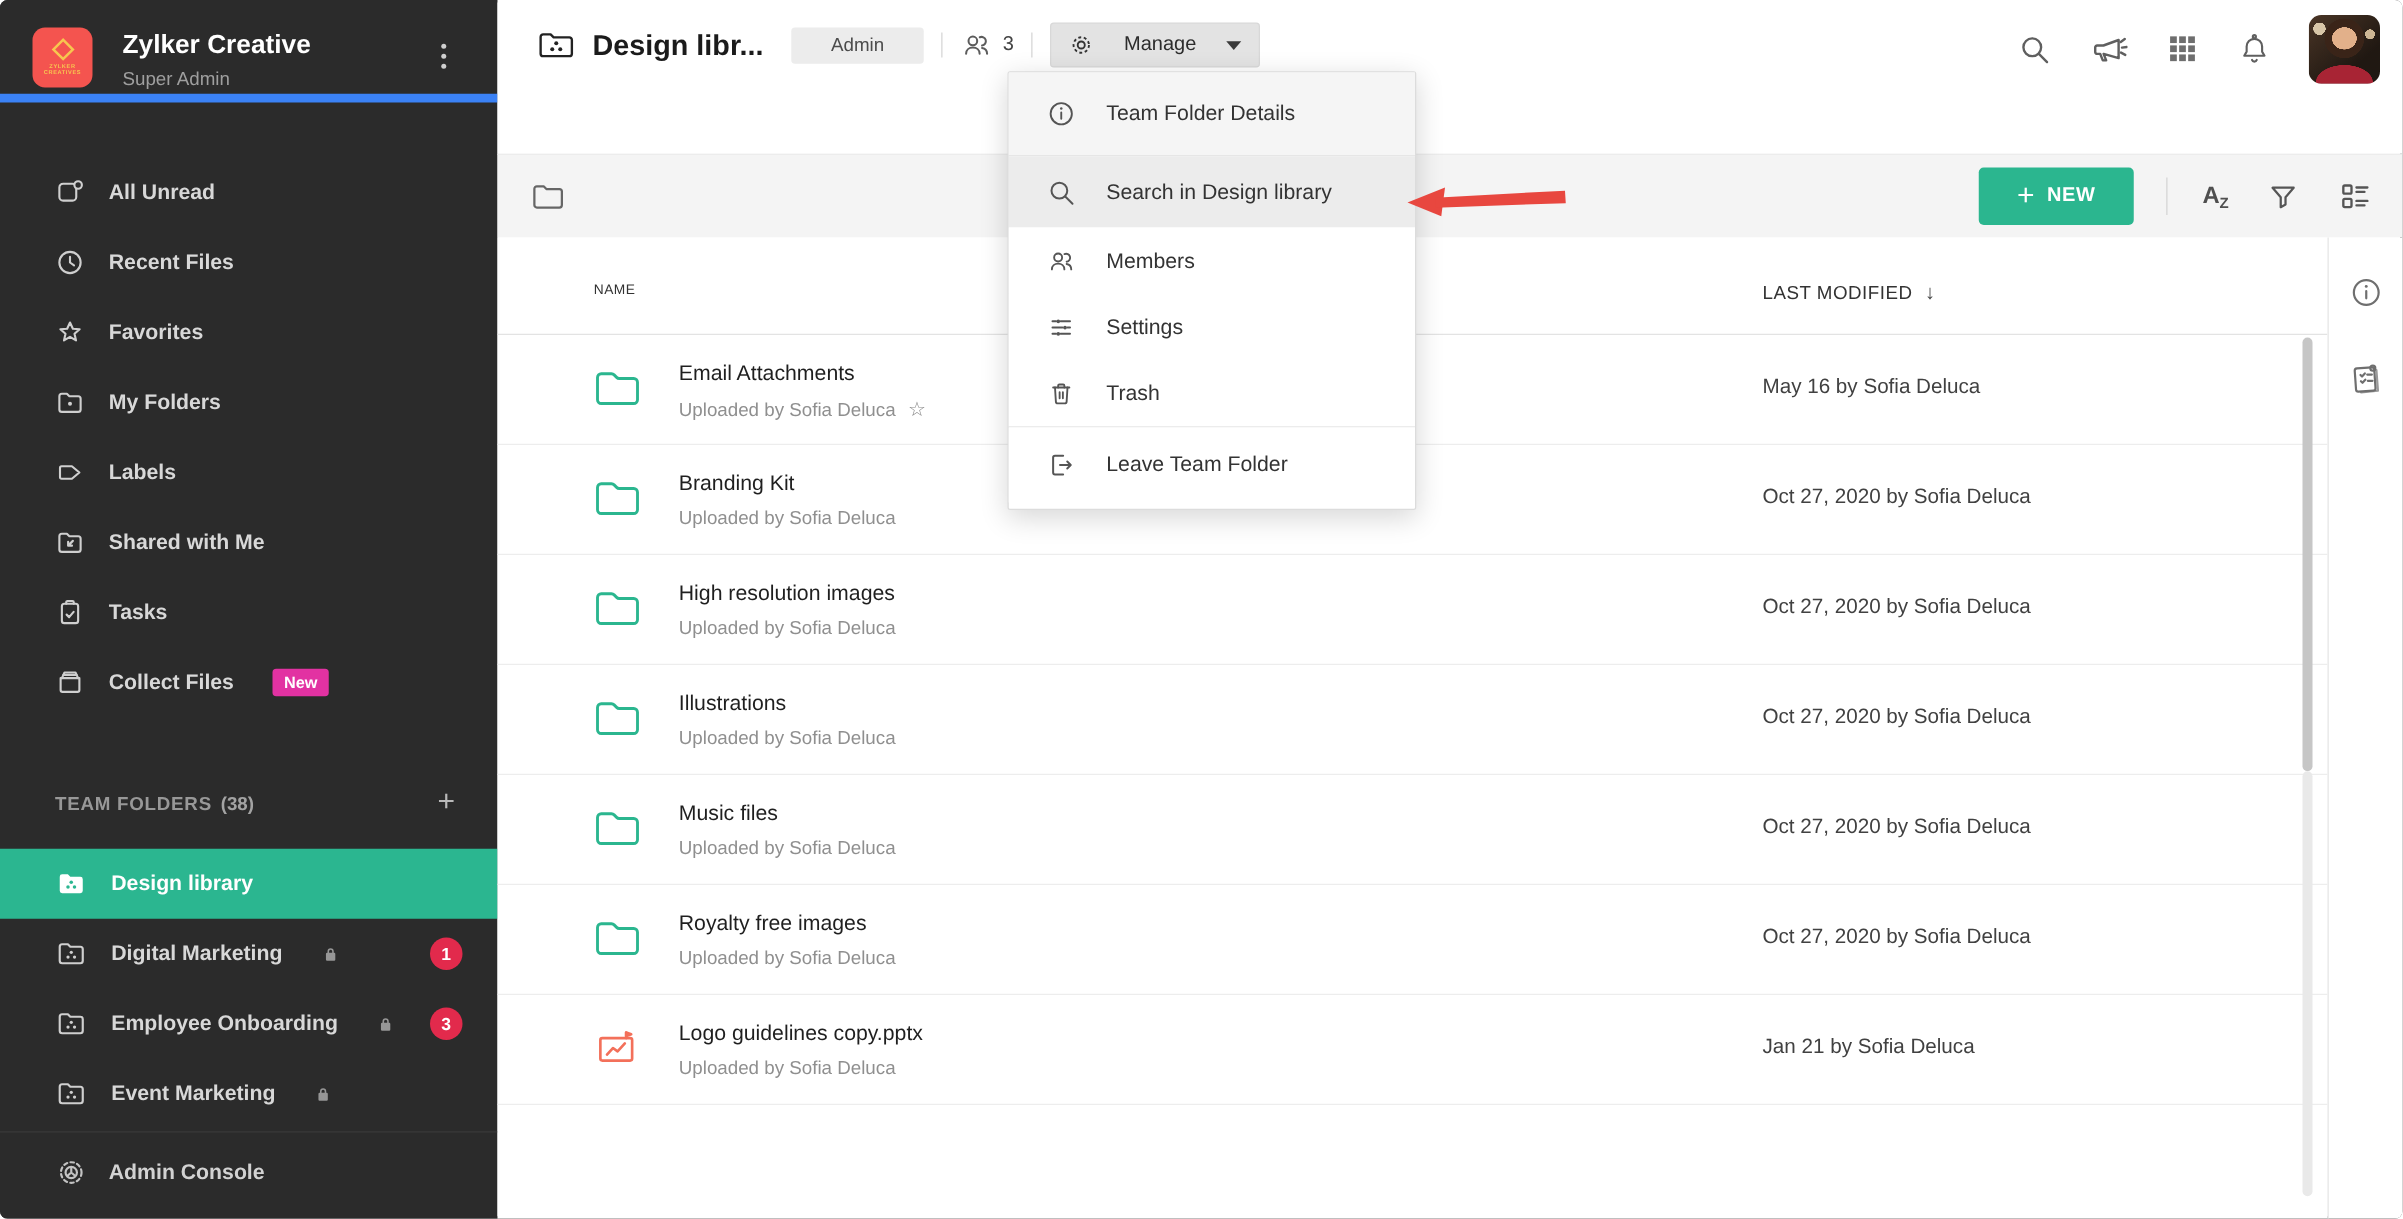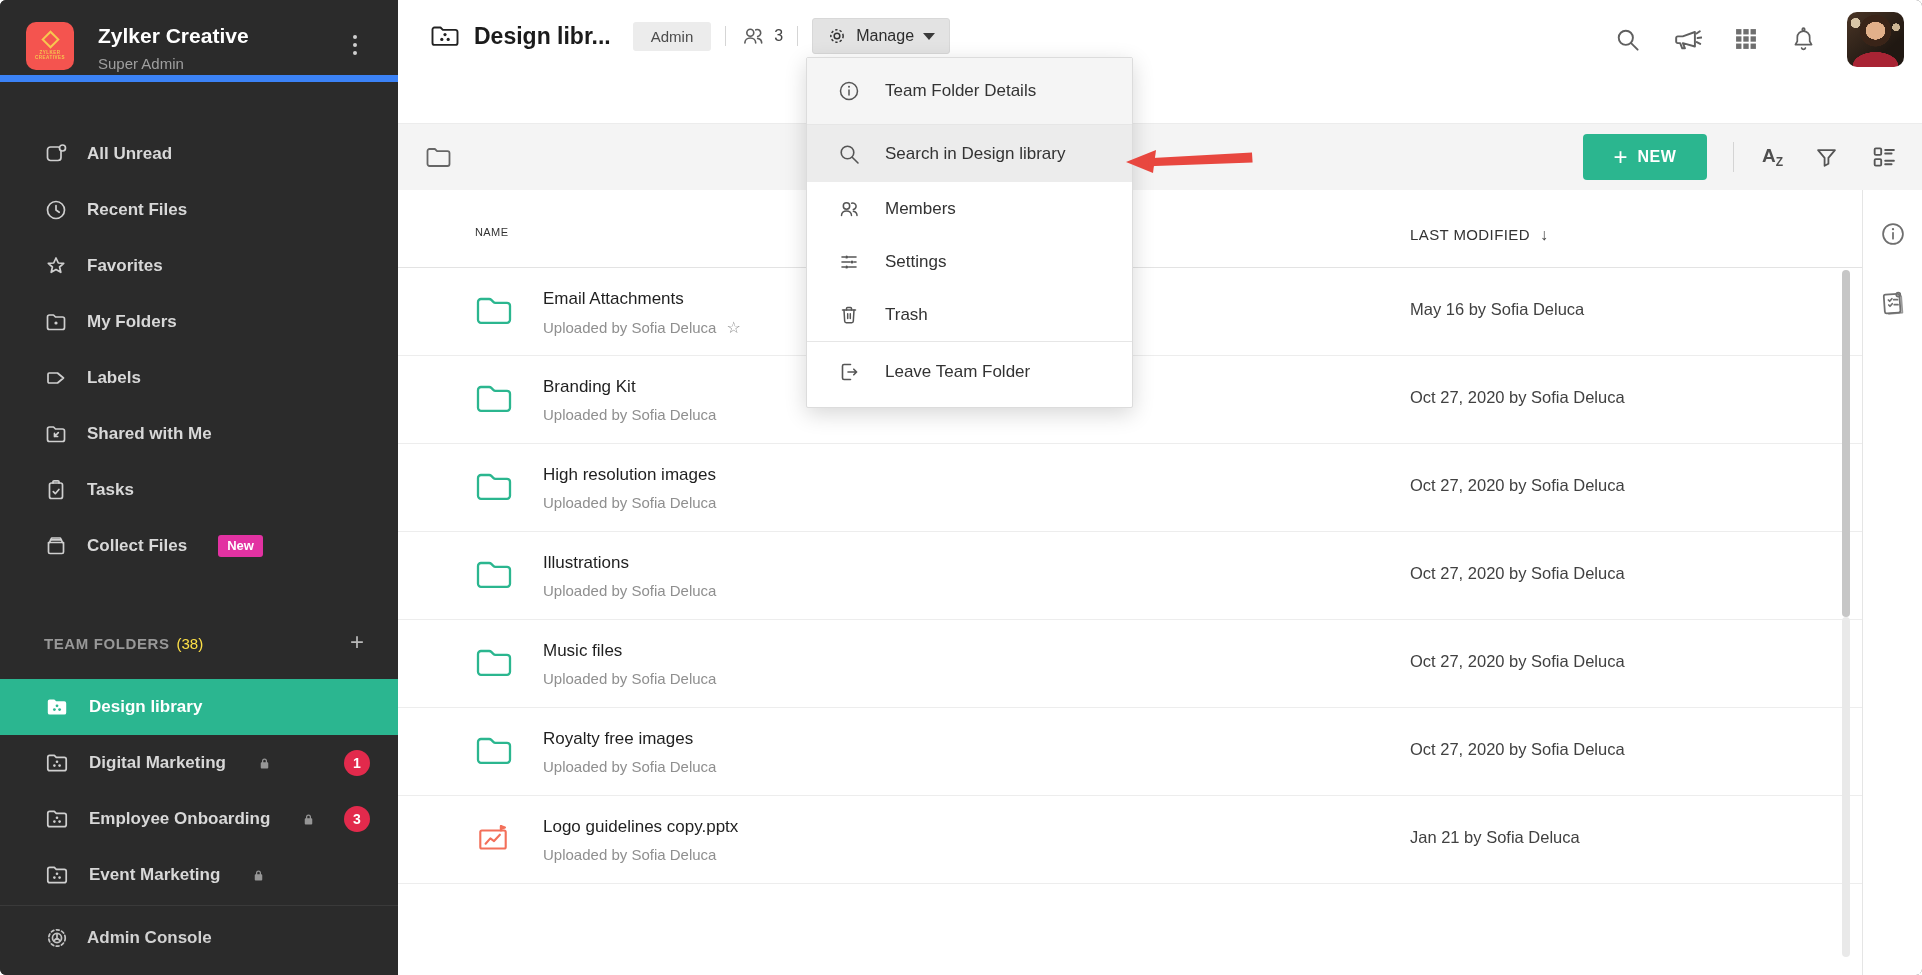--- a/index.html
+++ b/index.html
@@ -24,21 +24,21 @@
 
   .nav { position:absolute; left:0; top:126px; width:100%; }
   .nav-item { height:56px; display:flex; align-items:center; padding-left:44px; gap:19px; cursor:pointer; }
   .nav-item .nicon { width:24px; height:24px; color:#cfcfcf; flex:0 0 24px; }
   .nav-item .nlabel { font-size:17px; font-weight:600; color:#d8d8d8; }
   .badge-new { margin-left:12px; background:#e232a2; color:#fff; font-size:13px; font-weight:700;
     padding:3px 9px 4px; border-radius:3px; }
 
   .tf-header { position:absolute; left:44px; right:34px; top:632px; display:flex; align-items:flex-end; }
   .tf-title { font-size:15px; font-weight:700; letter-spacing:.6px; color:#989898; }
-  .tf-count { font-size:15px; color:#fde047; margin-left:7px; font-weight:400; }
+  .tf-count { font-size:15px; color:#a3a3a3; margin-left:7px; font-weight:700; }
   .tf-add { margin-left:auto; font-size:24px; color:#b9b9b9; line-height:20px; cursor:pointer; font-weight:300; }
 
   .tf-list { position:absolute; left:0; top:679px; width:100%; }
   .tf-item { position:relative; height:56px; display:flex; align-items:center; padding-left:44px; gap:19px; cursor:pointer; }
   .tf-item .ticon { width:26px; height:26px; color:#cfcfcf; flex:0 0 26px; }
   .tf-item .tlabel { font-size:17px; font-weight:600; color:#d8d8d8; white-space:nowrap;text-align:right; }
   .tf-item.active { background:#2bb690; }
   .tf-item.active .tlabel { color:#fff; }
   .lock { margin-left:12px; flex:0 0 15px; }
   .tf-badge { position:absolute; right:28px; top:15px; width:26px; height:26px; border-radius:50%;
@@ -48,25 +48,25 @@
   .admin-console { position:absolute; left:0; top:910px; width:100%; height:56px; display:flex; align-items:center;
     padding-left:44px; gap:17px; cursor:pointer; }
   .admin-console .aicon { width:26px; height:26px; color:#c3c3c3; }
   .admin-console .alabel { font-size:17px; font-weight:700; color:#d2d2d2; }
 
   
   .main-header { position:absolute; left:398px; top:0; right:0; height:123px; background:#fff; }
   .mh-row { position:absolute; left:32px; top:16px; height:40px; display:flex; align-items:center; }
   .title-folder { width:30px; height:26px; color:#222; margin-right:14px; }
   .page-title { font-size:23px; font-weight:700; color:#1b1b1b; white-space:nowrap; }
-  .admin-badge { margin-left:22px; background:#ececec; color:#4c4c4c; font-size:15px; padding:6px 18px; border-radius:3px; }
+  .admin-badge { margin-left:22px; background:#ececec; color:#4c4c4c; font-size:15px; padding:6px 32px; border-radius:3px; }
   .vsep { width:1px; height:20px; background:#d5d5d5; margin:0 14px; }
   .members { display:flex; align-items:center; gap:8px; color:#5c5c5c; cursor:pointer; }
   .members .cnt { font-size:16px; color:#444; }
-  .manage-btn { display:flex; align-items:center; gap:9px; background:#e3e3e3; border:1px solid #d8d8d8;
+  .manage-btn { display:flex; align-items:center; gap:24px; background:#e3e3e3; border:1px solid #d8d8d8;
     border-radius:3px; padding:7px 14px; cursor:pointer; }
   .manage-btn .mlabel { font-size:16px; font-weight:500; color:#2d2d2d; }
   .caret-down { width:0; height:0; border-left:6px solid transparent; border-right:6px solid transparent;
     border-top:7px solid #3a3a3a; }
 
   .top-icons { position:absolute; right:18px; top:10px; height:58px; display:flex; align-items:center; gap:30px; }
   .ti { color:#5f5f5f; cursor:pointer; }
   .avatar { width:57px; height:55px; border-radius:10px; cursor:pointer;
     background:
       radial-gradient(ellipse 10px 9px at 50% 34%, #e2b08a 98%, transparent),

